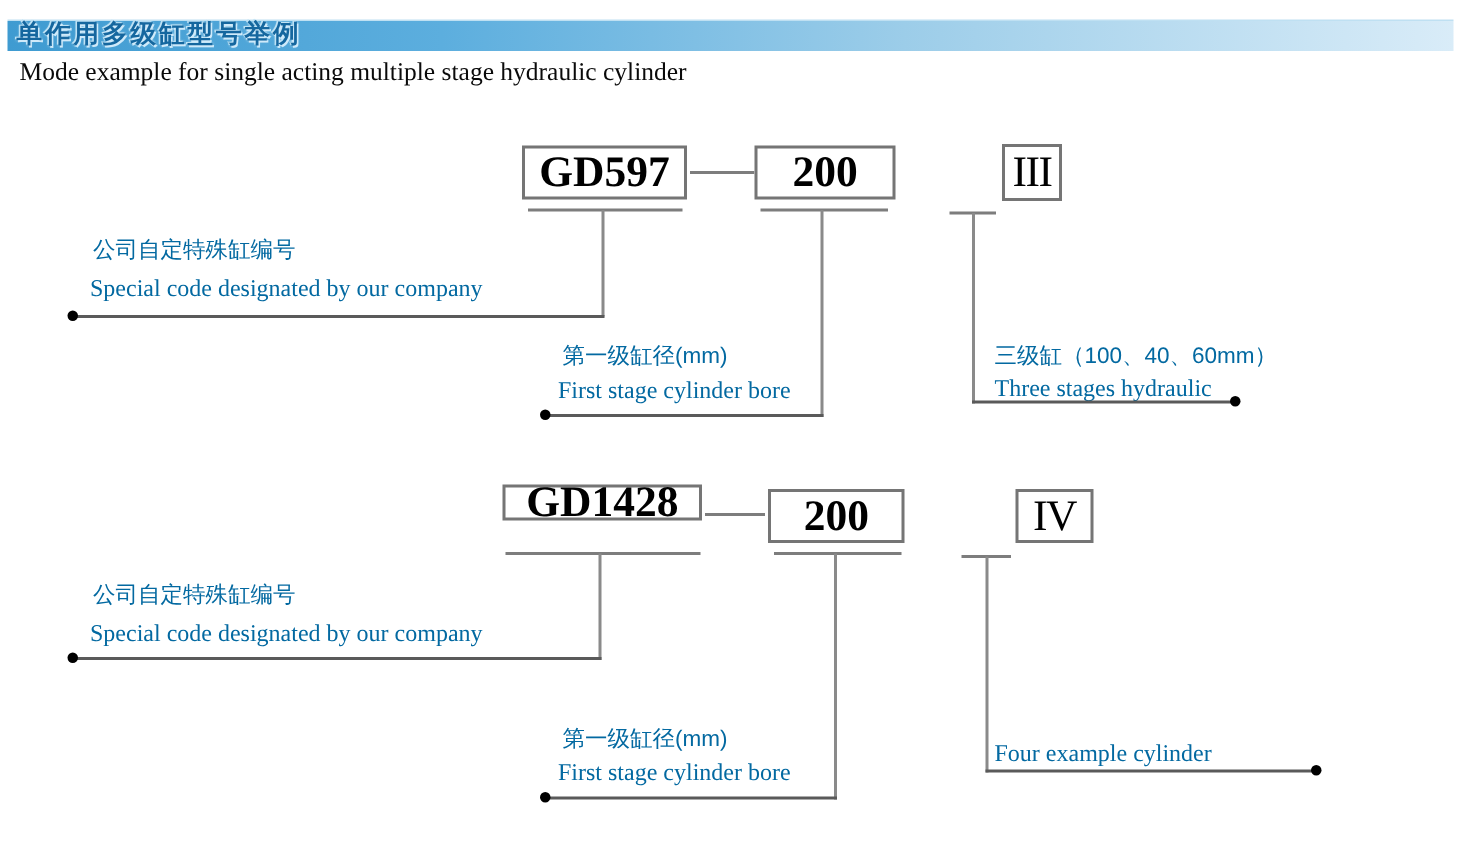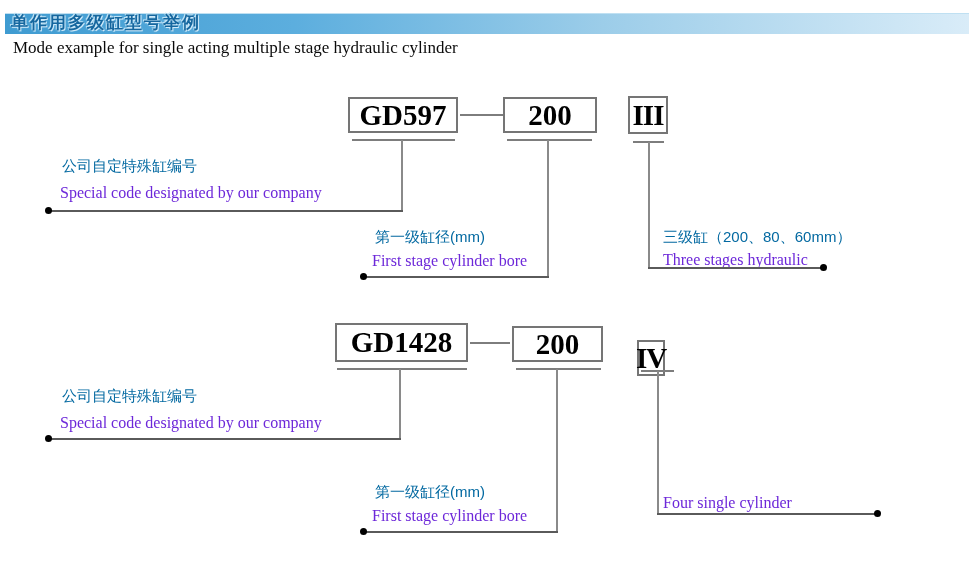--- a/index.html
+++ b/index.html
@@ -15,32 +15,32 @@
     font-size:17px;font-weight:bold;letter-spacing:2px;color:#15679f;
     text-shadow:1px 1px 0 #cfeafa,-1px -1px 0 #bfe2f4,0 0 2px #e2f3fc;}
   .subtitle{left:13px;top:38px;font-family:"Liberation Serif",serif;
     font-size:17px;color:#0a0a0a;}
 
   
   .mbox{border:2px solid #757575;box-sizing:border-box;background:#fff;
     display:flex;align-items:center;justify-content:center;
     font-family:"Liberation Serif",serif;font-weight:bold;color:#000;}
   .code-font{font-size:29px;letter-spacing:0px;}
-  .stage-font{font-size:29px;font-weight:bold;letter-spacing:-1px;}
+  .stage-font{font-size:29px;font-weight:normal;letter-spacing:-1px;margin-left:40px;}
 
   
   .hline{background:#7d7d7d;height:2px;}
   .vline{background:#8a8a8a;width:2px;}
   .leader{background:#5a5a5a;height:2px;}
   .dash{background:#7d7d7d;height:2px;}
   .dot{width:7px;height:7px;border-radius:50%;background:#000;}
 
   
   .cn{font-size:15px;color:#0369a1;white-space:nowrap;}
-  .en{font-family:"Liberation Serif",serif;font-size:16px;color:#6d28d9;white-space:nowrap;}
+  .en{font-family:"Liberation Serif",serif;font-size:16px;color:#0369a1;white-space:nowrap;}
 </style>
 </head>
 <body>
 
 <div id="page">
 
   <div class="abs header-bar"></div>
   <div class="abs subtitle">Mode example for single acting multiple stage hydraulic cylinder</div>
   <div class="abs header-title">单作用多级缸型号举例</div>
 
@@ -60,45 +60,45 @@
   <div class="abs cn" style="left:62px;top:157px;">公司自定特殊缸编号</div>
   <div class="abs en" style="left:60px;top:184px;">Special code designated by our company</div>
   <div class="abs leader" style="left:48px;top:210px;width:355px;"></div>
   <div class="abs dot" style="left:45px;top:207px;"></div>
 
   <div class="abs cn" style="left:375px;top:228px;">第一级缸径(mm)</div>
   <div class="abs en" style="left:372px;top:252px;">First stage cylinder bore</div>
   <div class="abs leader" style="left:363px;top:276px;width:186px;"></div>
   <div class="abs dot" style="left:360px;top:273px;"></div>
 
-  <div class="abs cn" style="left:663px;top:228px;">三级缸（200、80、60mm）</div>
+  <div class="abs cn" style="left:663px;top:228px;">三级缸（100、40、60mm）</div>
   <div class="abs en" style="left:663px;top:251px;">Three stages hydraulic</div>
   <div class="abs leader" style="left:648px;top:267px;width:176px;"></div>
   <div class="abs dot" style="left:820px;top:264px;"></div>
 
-  <div class="abs mbox code-font" style="left:335px;top:323px;width:133px;height:39px;">GD1428</div>
+  <div class="abs mbox code-font" style="left:335px;top:323px;width:133px;height:24px;">GD1428</div>
   <div class="abs dash" style="left:470px;top:342px;width:40px;"></div>
   <div class="abs mbox code-font" style="left:512px;top:326px;width:91px;height:36px;">200</div>
-  <div class="abs mbox stage-font" style="left:637px;top:340px;width:28px;height:36px;">IV</div>
+  <div class="abs mbox stage-font" style="left:637px;top:326px;width:52px;height:36px;">IV</div>
 
   <div class="abs hline" style="left:337px;top:368px;width:130px;"></div>
   <div class="abs hline" style="left:516px;top:368px;width:85px;"></div>
   <div class="abs hline" style="left:641px;top:370px;width:33px;"></div>
 
   <div class="abs vline" style="left:399px;top:369px;height:71px;"></div>
   <div class="abs vline" style="left:556px;top:369px;height:164px;"></div>
   <div class="abs vline" style="left:657px;top:371px;height:144px;"></div>
 
   <div class="abs cn" style="left:62px;top:387px;">公司自定特殊缸编号</div>
   <div class="abs en" style="left:60px;top:414px;">Special code designated by our company</div>
   <div class="abs leader" style="left:48px;top:438px;width:353px;"></div>
   <div class="abs dot" style="left:45px;top:435px;"></div>
 
   <div class="abs cn" style="left:375px;top:483px;">第一级缸径(mm)</div>
   <div class="abs en" style="left:372px;top:507px;">First stage cylinder bore</div>
   <div class="abs leader" style="left:363px;top:531px;width:195px;"></div>
   <div class="abs dot" style="left:360px;top:528px;"></div>
 
-  <div class="abs en" style="left:663px;top:494px;">Four single cylinder</div>
+  <div class="abs en" style="left:663px;top:494px;">Four example cylinder</div>
   <div class="abs leader" style="left:657px;top:513px;width:221px;"></div>
   <div class="abs dot" style="left:874px;top:510px;"></div>
 
 </div>
 
 </body></html>

